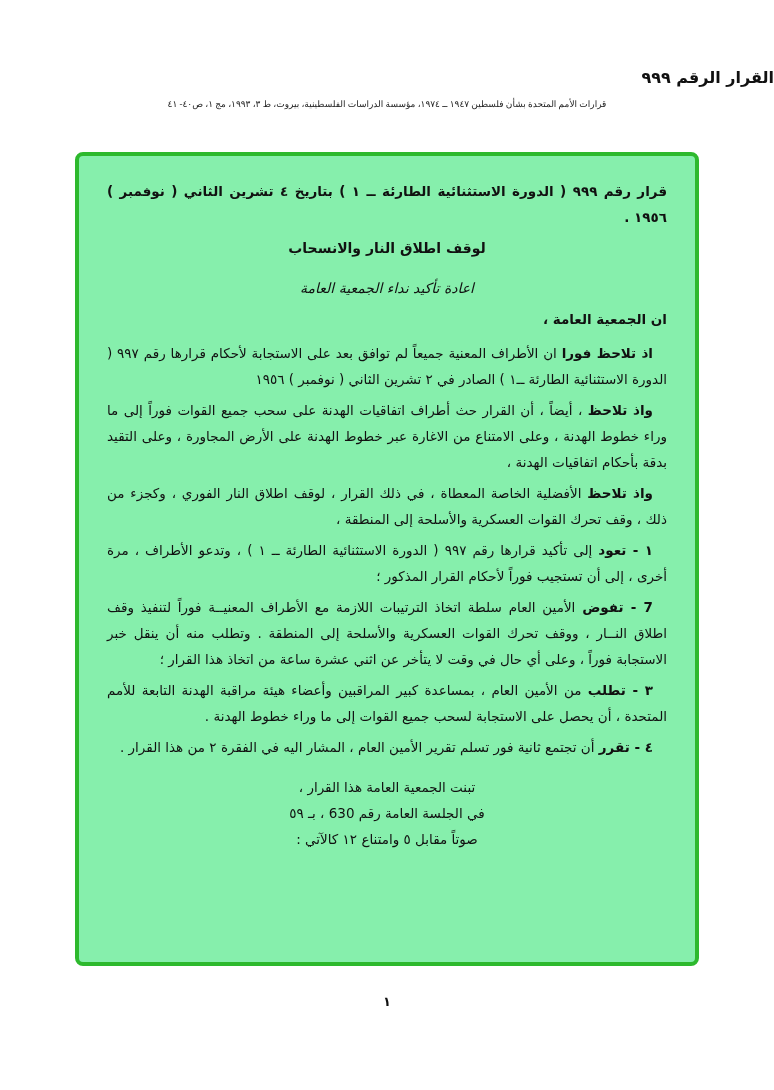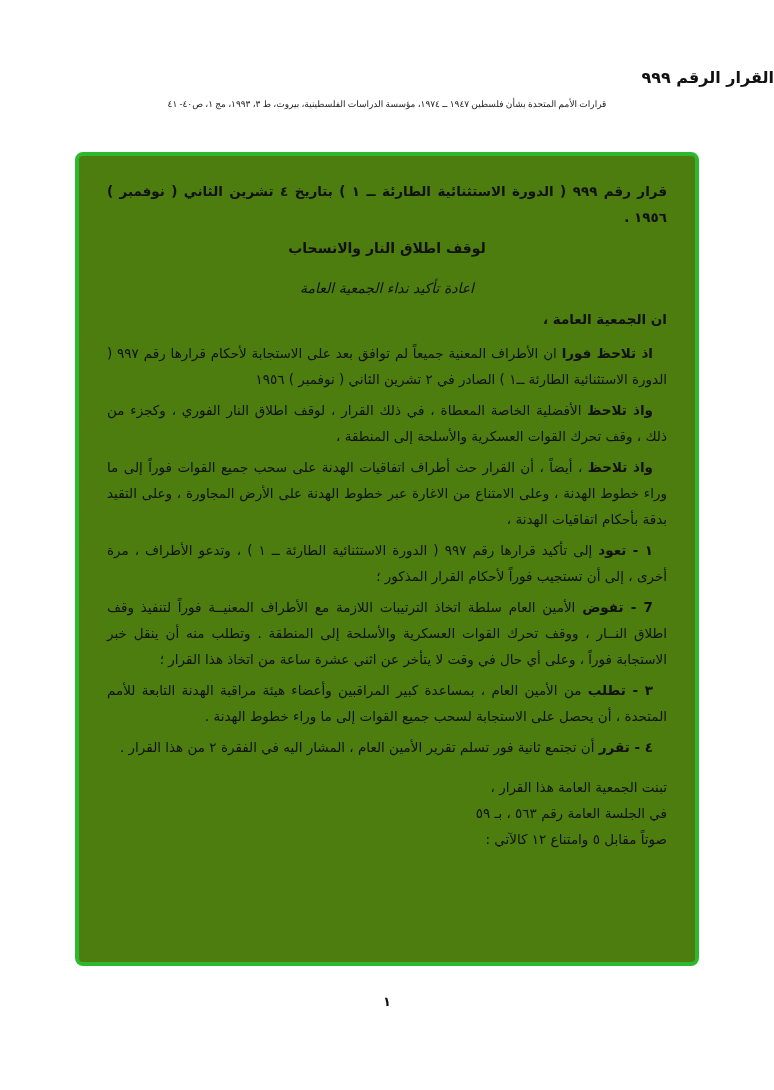--- a/index.html
+++ b/index.html
@@ -32,39 +32,39 @@
   .green-box {
     position: absolute;
     top: 152px;
     left: 75px;
     width: 624px;
     height: 814px;
     border: 4px solid var(--border_green, #2db92d);
     border-radius: 8px;
     padding: 22px 28px 20px 28px;
     overflow: hidden;
-    background: #4d7c0f;
+    background: #86efac;
   }
   .green-box p { margin: 0 0 5px 0; }
   .body-text {
     font-size: 13.5px;
     line-height: 26px;
     text-align: justify;
     text-justify: inter-word;
   }
   .bold { font-weight: bold; }
   .center { text-align: center; }
   .italic { font-style: italic; }
   .intro { font-weight: bold; }
   .subtitle-cal { font-size: 14px; margin-top: 4px !important; }
   .subtitle-bold { font-size: 14px; margin-bottom: 14px !important; }
   .opening { margin-bottom: 8px !important; }
   .para { text-indent: 14px; }
   .closing-block { margin-top: 14px; }
-  .closing { text-align: right; margin-bottom: 0 !important; }
+  .closing { text-align: center; margin-bottom: 0 !important; }
   .page-number {
     position: absolute;
     top: 994px;
     left: 0;
     width: 100%;
     text-align: center;
     font-size: 13px;
     font-weight: bold;
   }
 </style>
@@ -82,35 +82,35 @@
     <p class="intro">قرار رقم ٩٩٩ ( الدورة الاستثنائية الطارئة ــ ١ ) بتاريخ ٤ تشرين الثاني ( نوفمبر ) ١٩٥٦ .</p>
 
     <p class="center bold subtitle-bold">لوقف اطلاق النار والانسحاب</p>
 
     <p class="center italic subtitle-cal">اعادة تأكيد نداء الجمعية العامة</p>
 
     <p class="bold opening">ان الجمعية العامة ،</p>
 
     <p class="para"><span class="bold">اذ تلاحظ فورا</span><span> ان الأطراف المعنية جميعاً لم توافق بعد على الاستجابة لأحكام قرارها رقم ٩٩٧ ( الدورة الاستثنائية الطارئة ــ١ ) الصادر في ٢ تشرين الثاني ( نوفمبر ) ١٩٥٦</span></p>
 
+    <p class="para"><span class="bold">واذ تلاحظ</span><span> ، أيضاً ، أن القرار حث أطراف اتفاقيات الهدنة على سحب جميع القوات فوراً إلى ما وراء خطوط الهدنة ، وعلى الامتناع من الاغارة عبر خطوط الهدنة على الأرض المجاورة ، وعلى التقيد بدقة بأحكام اتفاقيات الهدنة ،</span></p>
+
     <p class="para"><span class="bold">واذ تلاحظ</span><span> الأفضلية الخاصة المعطاة ، في ذلك القرار ، لوقف اطلاق النار الفوري ، وكجزء من ذلك ، وقف تحرك القوات العسكرية والأسلحة إلى المنطقة ،</span></p>
-
-    <p class="para"><span class="bold">واذ تلاحظ</span><span> ، أيضاً ، أن القرار حث أطراف اتفاقيات الهدنة على سحب جميع القوات فوراً إلى ما وراء خطوط الهدنة ، وعلى الامتناع من الاغارة عبر خطوط الهدنة على الأرض المجاورة ، وعلى التقيد بدقة بأحكام اتفاقيات الهدنة ،</span></p>
 
     <p class="para"><span class="bold">١ - تعود</span><span> إلى تأكيد قرارها رقم ٩٩٧ ( الدورة الاستثنائية الطارئة ــ ١ ) ، وتدعو الأطراف ، مرة أخرى ، إلى أن تستجيب فوراً لأحكام القرار المذكور ؛</span></p>
 
     <p class="para"><span class="bold">7 - تفوض</span><span> الأمين العام سلطة اتخاذ الترتيبات اللازمة مع الأطراف المعنيــة فوراً لتنفيذ وقف اطلاق النــار ، ووقف تحرك القوات العسكرية والأسلحة إلى المنطقة . وتطلب منه أن ينقل خبر الاستجابة فوراً ، وعلى أي حال في وقت لا يتأخر عن اثني عشرة ساعة من اتخاذ هذا القرار ؛</span></p>
 
     <p class="para"><span class="bold">٣ - تطلب</span><span> من الأمين العام ، بمساعدة كبير المراقبين وأعضاء هيئة مراقبة الهدنة التابعة للأمم المتحدة ، أن يحصل على الاستجابة لسحب جميع القوات إلى ما وراء خطوط الهدنة .</span></p>
 
     <p class="para"><span class="bold">٤ - تقرر</span><span> أن تجتمع ثانية فور تسلم تقرير الأمين العام ، المشار اليه في الفقرة ٢ من هذا القرار .</span></p>
 
     <div class="closing-block">
       <p class="closing">تبنت الجمعية العامة هذا القرار ،</p>
-      <p class="closing">في الجلسة العامة رقم ٥٦٣ ، بـ ٥٩</p>
+      <p class="closing">في الجلسة العامة رقم 630 ، بـ ٥٩</p>
       <p class="closing">صوتاً مقابل ٥ وامتناع ١٢ كالآتي :</p>
     </div>
 
   </div>
 
   <div class="page-number">١</div>
 
 </div>
 
 </body></html>

